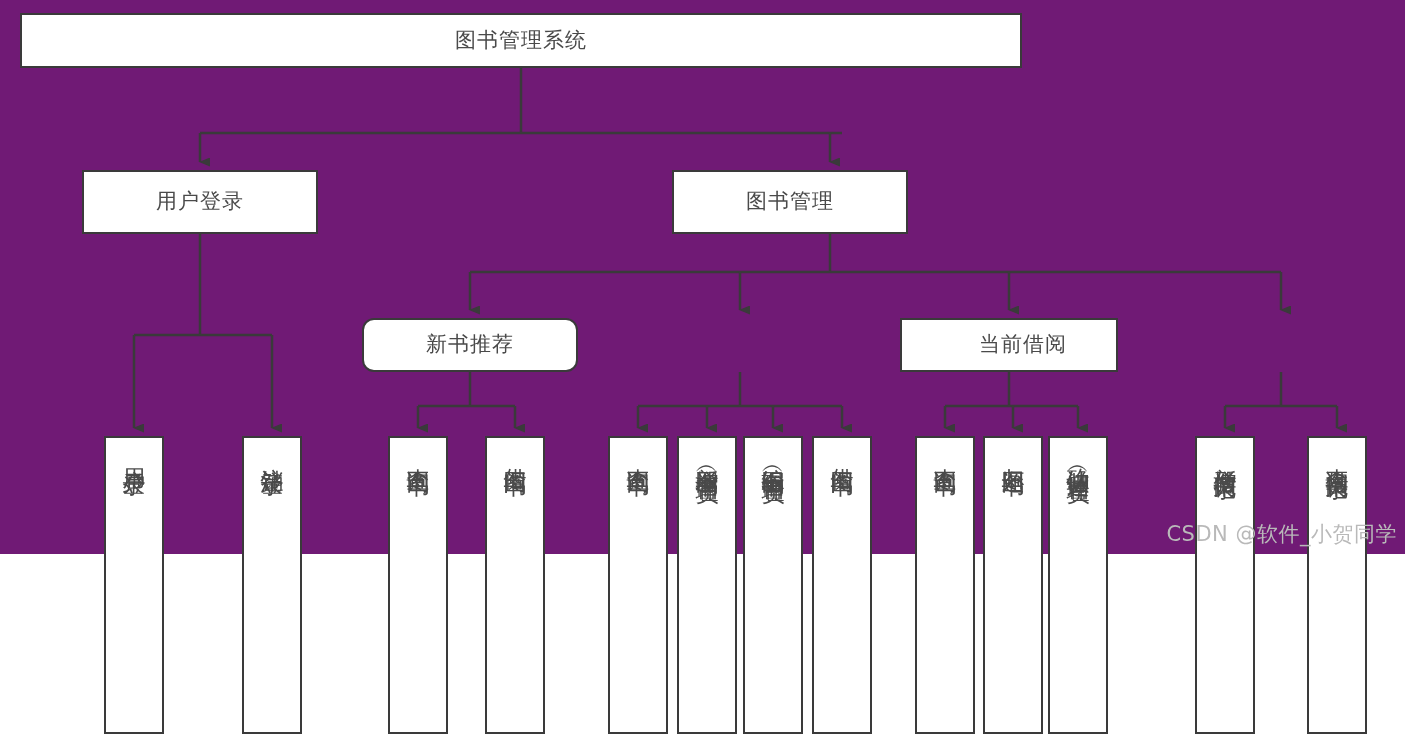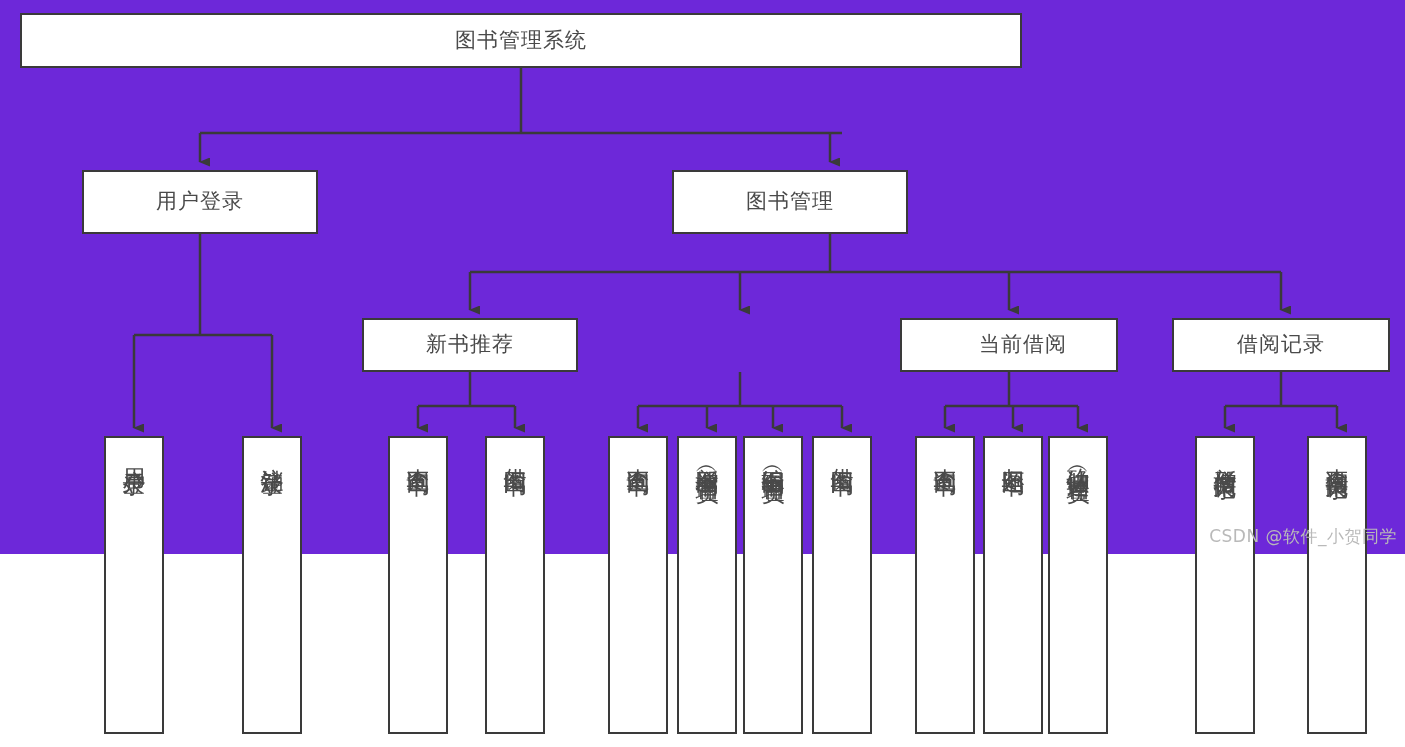--- a/index.html
+++ b/index.html
@@ -10,21 +10,21 @@
   body {
     width: 1405px;
     height: 747px;
     font-family: "DejaVu Sans", "Liberation Sans", sans-serif;
     overflow: hidden;
   }
   #diagram-root {
     position: relative;
     width: 1405px;
     height: 554px;
-    background: #6d28d9;
+    background: #701a75;
   }
   svg.wires {
     position: absolute;
     left: 0;
     top: 0;
     width: 1405px;
     height: 747px;
     pointer-events: none;
   }
   .node {
@@ -58,21 +58,21 @@
     font-size: 23px;
     line-height: 1.18;
     letter-spacing: 2px;
     white-space: normal;
     max-height: 280px;
   }
   #watermark {
     position: absolute;
     right: 8px;
     bottom: 6px;
-    font-size: 17px;
+    font-size: 21px;
     color: #b9b9b9;
     letter-spacing: 0.5px;
     white-space: nowrap;
     font-family: "DejaVu Sans", "Liberation Sans", sans-serif;
   }
 </style>
 </head>
 <body>
 
 <div id="diagram-root">
@@ -131,28 +131,25 @@
     <span class="label">图书管理系统</span>
   </div>
 
   <div class="node horiz" style="left:82px; top:170px; width:236px; height:64px;">
     <span class="label">用户登录</span>
   </div>
   <div class="node horiz" style="left:672px; top:170px; width:236px; height:64px;">
     <span class="label">图书管理</span>
   </div>
 
-  <div class="node horiz" style="left:362px; top:318px; width:216px; height:54px;">
+  <div class="node horiz" style="left:362px; top:318px; width:216px; height:54px;border-radius:12px;">
     <span class="label">新书推荐</span>
   </div>
   <div class="node horiz" style="left:900px; top:318px; width:218px; height:54px;padding-left:28px;">
     <span class="label">当前借阅</span>
-  </div>
-  <div class="node horiz" style="left:1172px; top:318px; width:218px; height:54px;">
-    <span class="label">借阅记录</span>
   </div>
 
   <div class="node vert" style="left:104px; top:436px; width:60px; height:298px;">
     <span class="label">用户登录</span>
   </div>
   <div class="node vert" style="left:242px; top:436px; width:60px; height:298px;">
     <span class="label">注销登录</span>
   </div>
   <div class="node vert" style="left:388px; top:436px; width:60px; height:298px;">
     <span class="label">查询图书</span>

